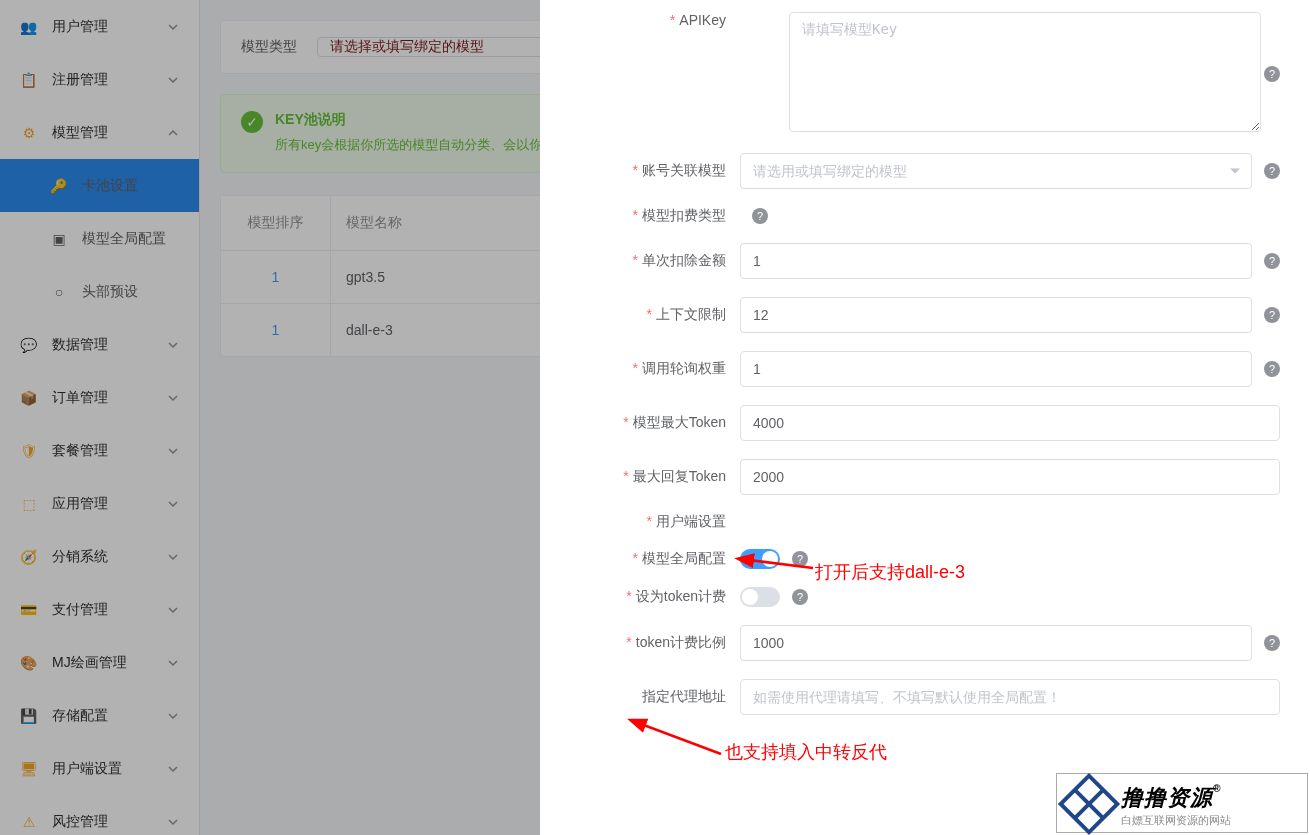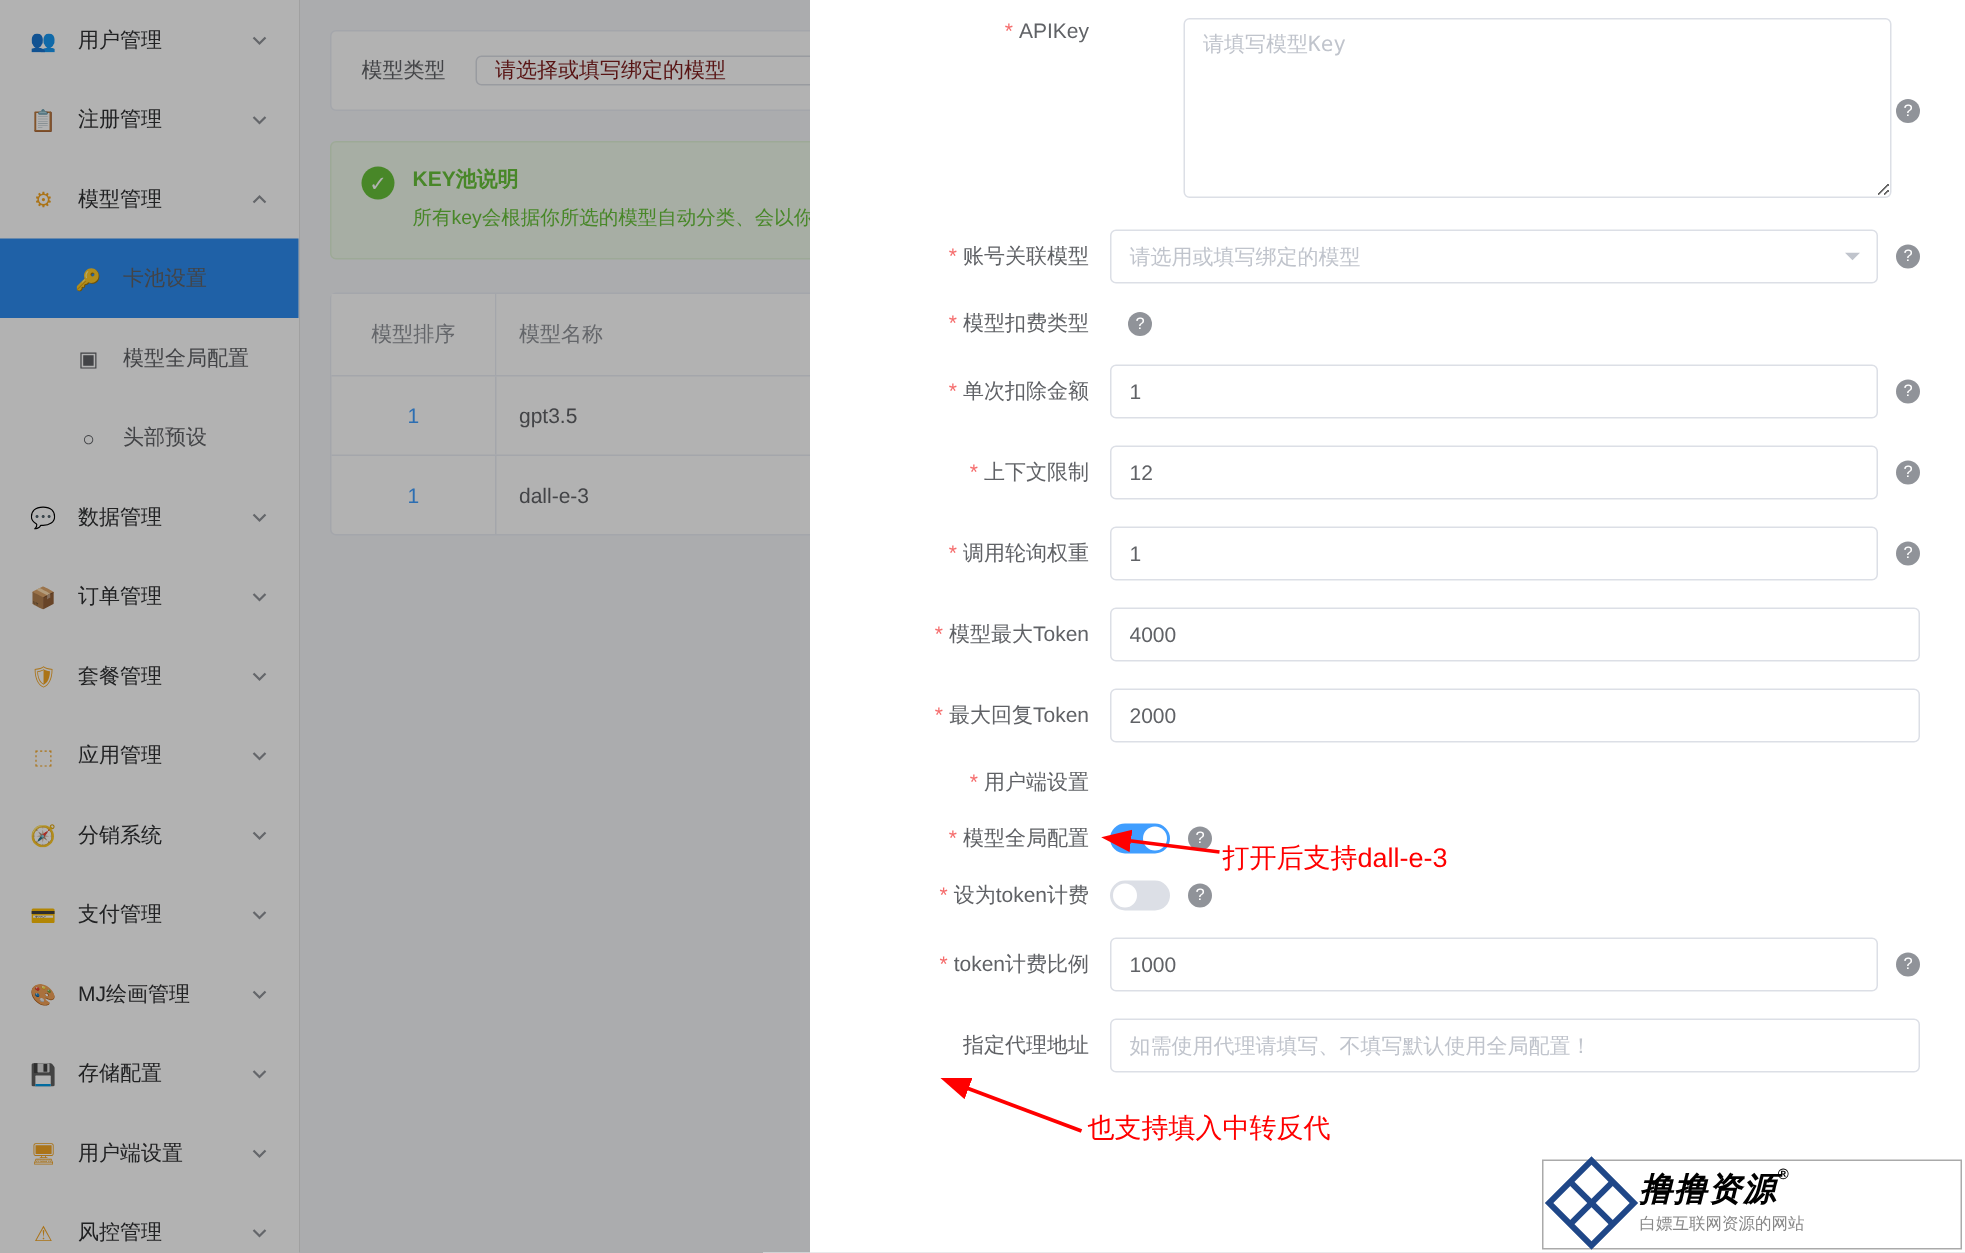--- a/index.html
+++ b/index.html
@@ -58,21 +58,21 @@
   .switch .knob { position:absolute; width:16px; height:16px; background:#fff; border-radius:50%; top:2px; }
   .switch.on .knob { right:2px; }
   .switch.off .knob { left:2px; }
 
   
   .annotation { position:absolute; color:#ff0000; font-size:18px; z-index:20; font-family: "Microsoft YaHei", sans-serif; }
   .arrow { position:absolute; z-index:20; }
   .arrow svg { overflow:visible; }
 
   
-  .watermark { position:absolute; right:2px; bottom:2px; width:280px; height:60px; border:1px solid #aaa; background:#fff; display:flex; align-items:flex-start; z-index:30; padding:4px 8px; }
+  .watermark { position:absolute; right:2px; bottom:2px; width:252px; height:60px; border:1px solid #aaa; background:#fff; display:flex; align-items:flex-end; z-index:30; padding:4px 8px; }
   .watermark .wm-logo { width:48px; height:48px; margin-right:8px; transform:rotate(45deg); }
   .watermark .wm-text { display:flex; flex-direction:column; }
   .watermark .wm-big { font-size:22px; font-weight:bold; color:#000; font-style:italic; letter-spacing:1px; }
   .watermark .wm-small { font-size:11px; color:#888; }
   .watermark .wm-r { font-size:10px; vertical-align:top; }
 </style>
 </head>
 <body>
 
 <div class="sidebar">

